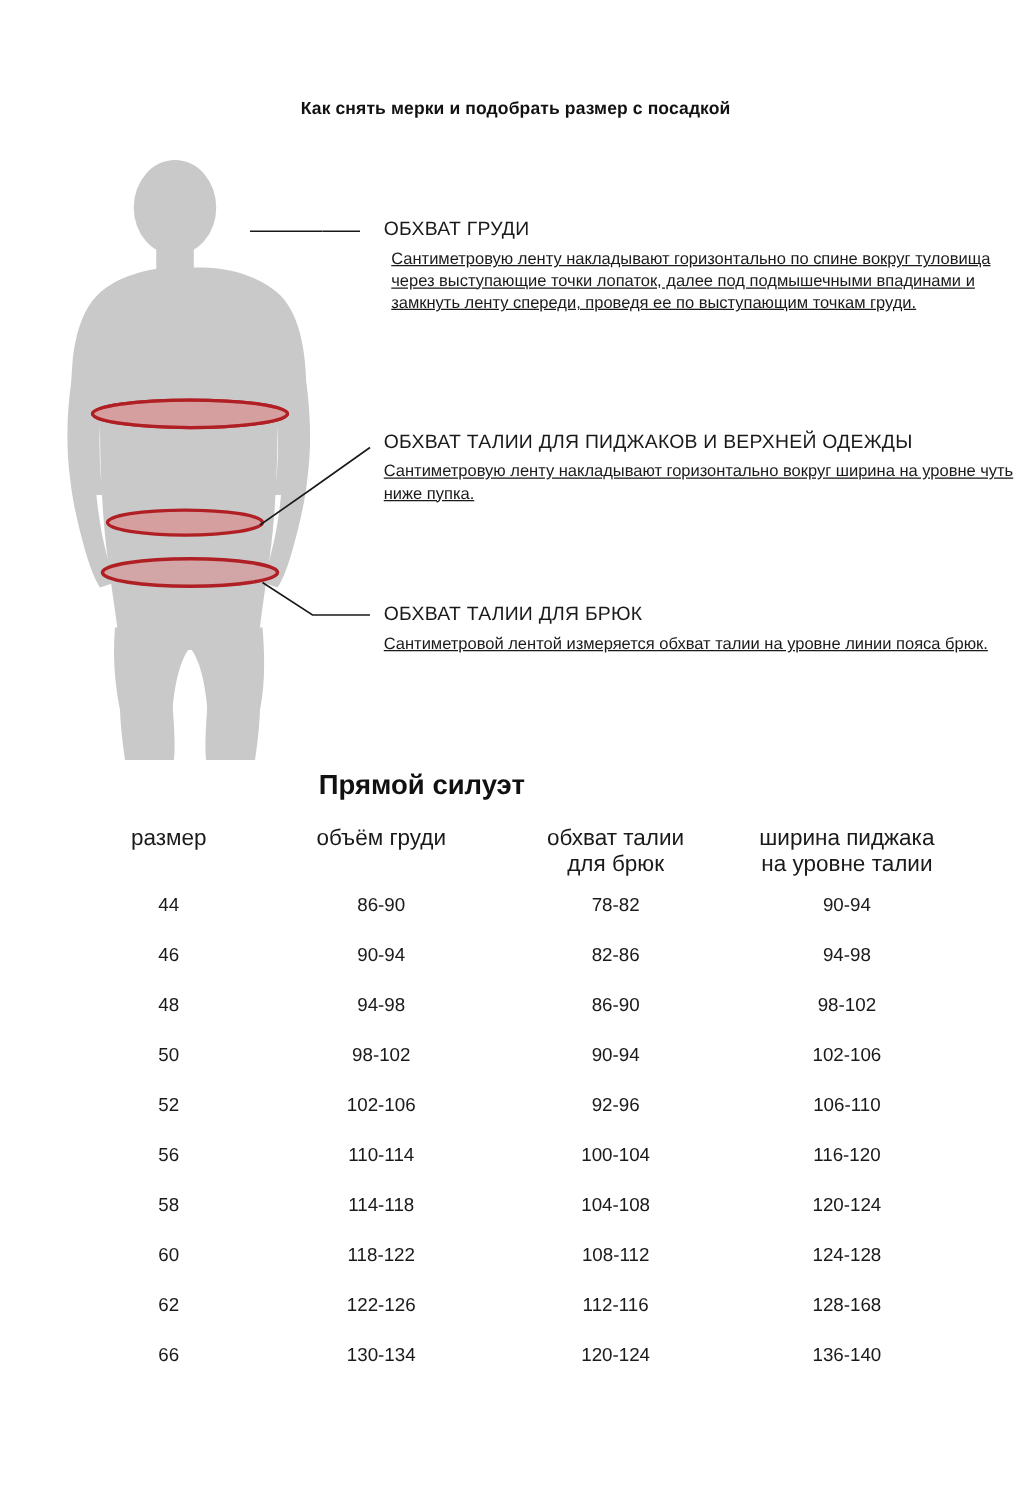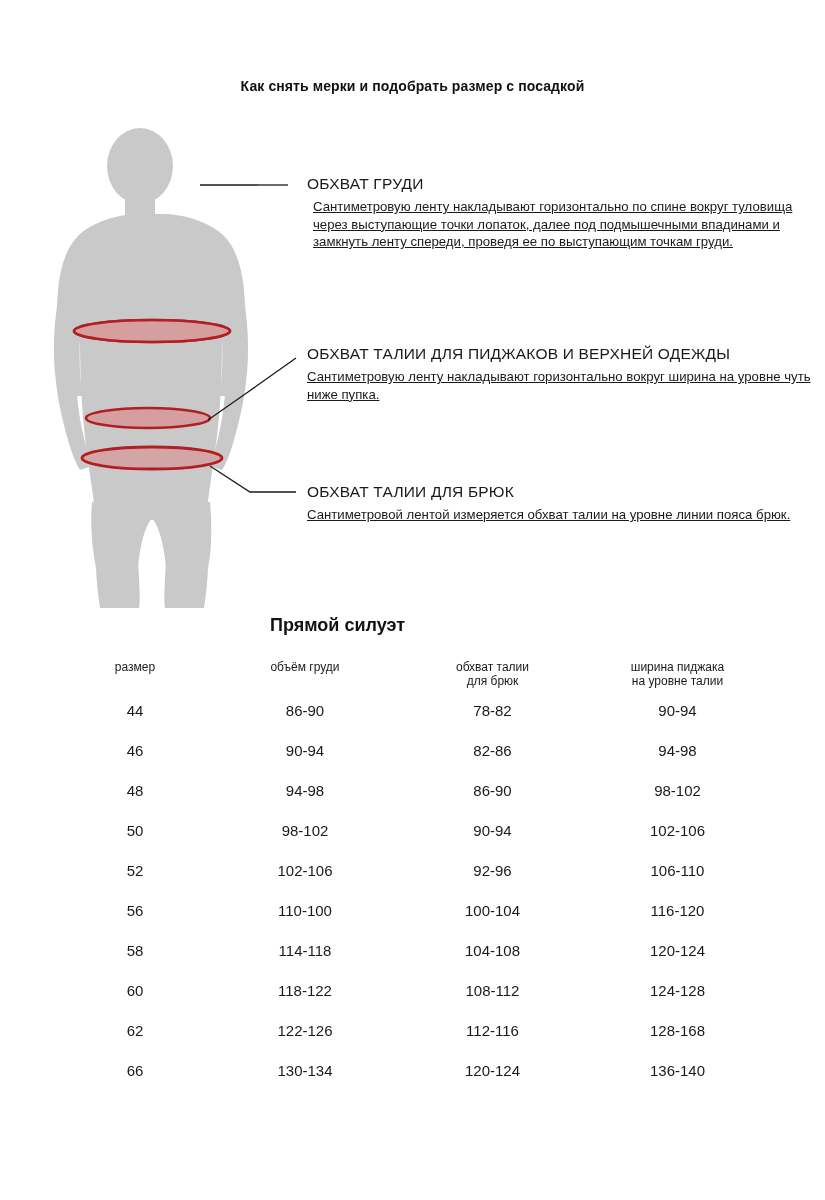--- a/index.html
+++ b/index.html
@@ -69,34 +69,34 @@
     pointer-events: none;
   }
 
   
   .table-title {
     position: absolute;
     top: 615px;
     left: 0;
     width: 675px;
     text-align: center;
-    font-size: 18px;
+    font-size: 22px;
     font-weight: bold;
     color: #111111;
   }
 
   .size-table {
     position: absolute;
     top: 660px;
     left: 60px;
     width: 710px;
     border-collapse: collapse;
   }
   .size-table th {
-    font-size: 12px;
+    font-size: 18px;
     font-weight: normal;
     color: #1a1a1a;
     padding: 0 0 2px 0;
     text-align: center;
     vertical-align: top;
   }
   .size-table th .sub {
     display: block;
     font-weight: normal;
   }
@@ -240,21 +240,21 @@
         <td class="col-jacket">102-106</td>
       </tr>
       <tr>
         <td class="col-size">52</td>
         <td class="col-chest">102-106</td>
         <td class="col-waist">92-96</td>
         <td class="col-jacket">106-110</td>
       </tr>
       <tr>
         <td class="col-size">56</td>
-        <td class="col-chest">110-100</td>
+        <td class="col-chest">110-114</td>
         <td class="col-waist">100-104</td>
         <td class="col-jacket">116-120</td>
       </tr>
       <tr>
         <td class="col-size">58</td>
         <td class="col-chest">114-118</td>
         <td class="col-waist">104-108</td>
         <td class="col-jacket">120-124</td>
       </tr>
       <tr>

